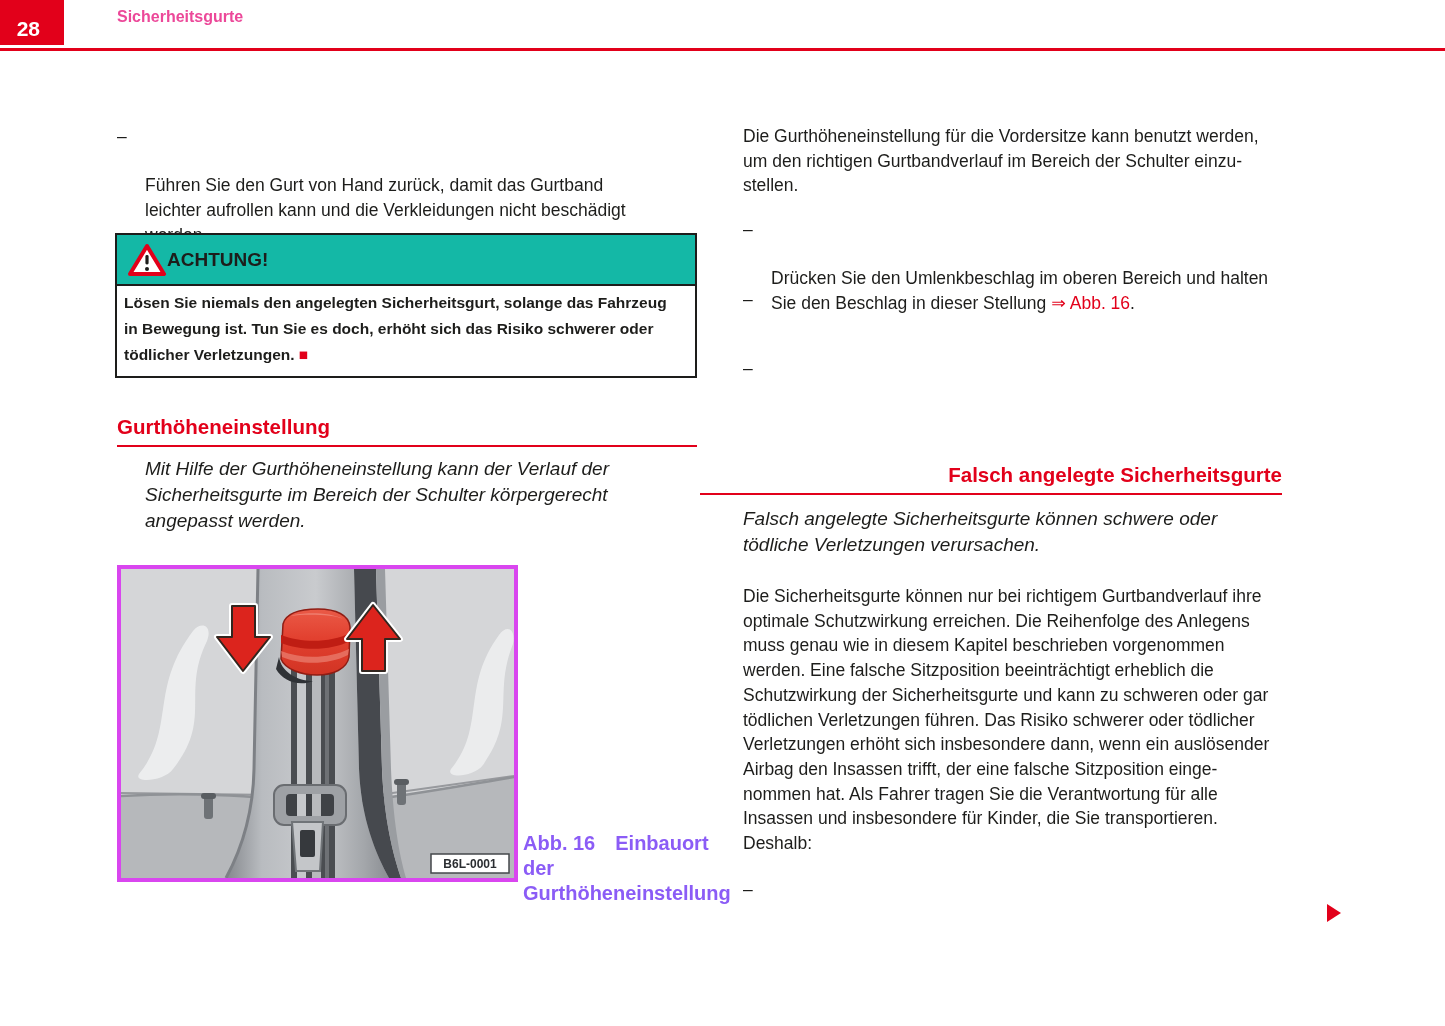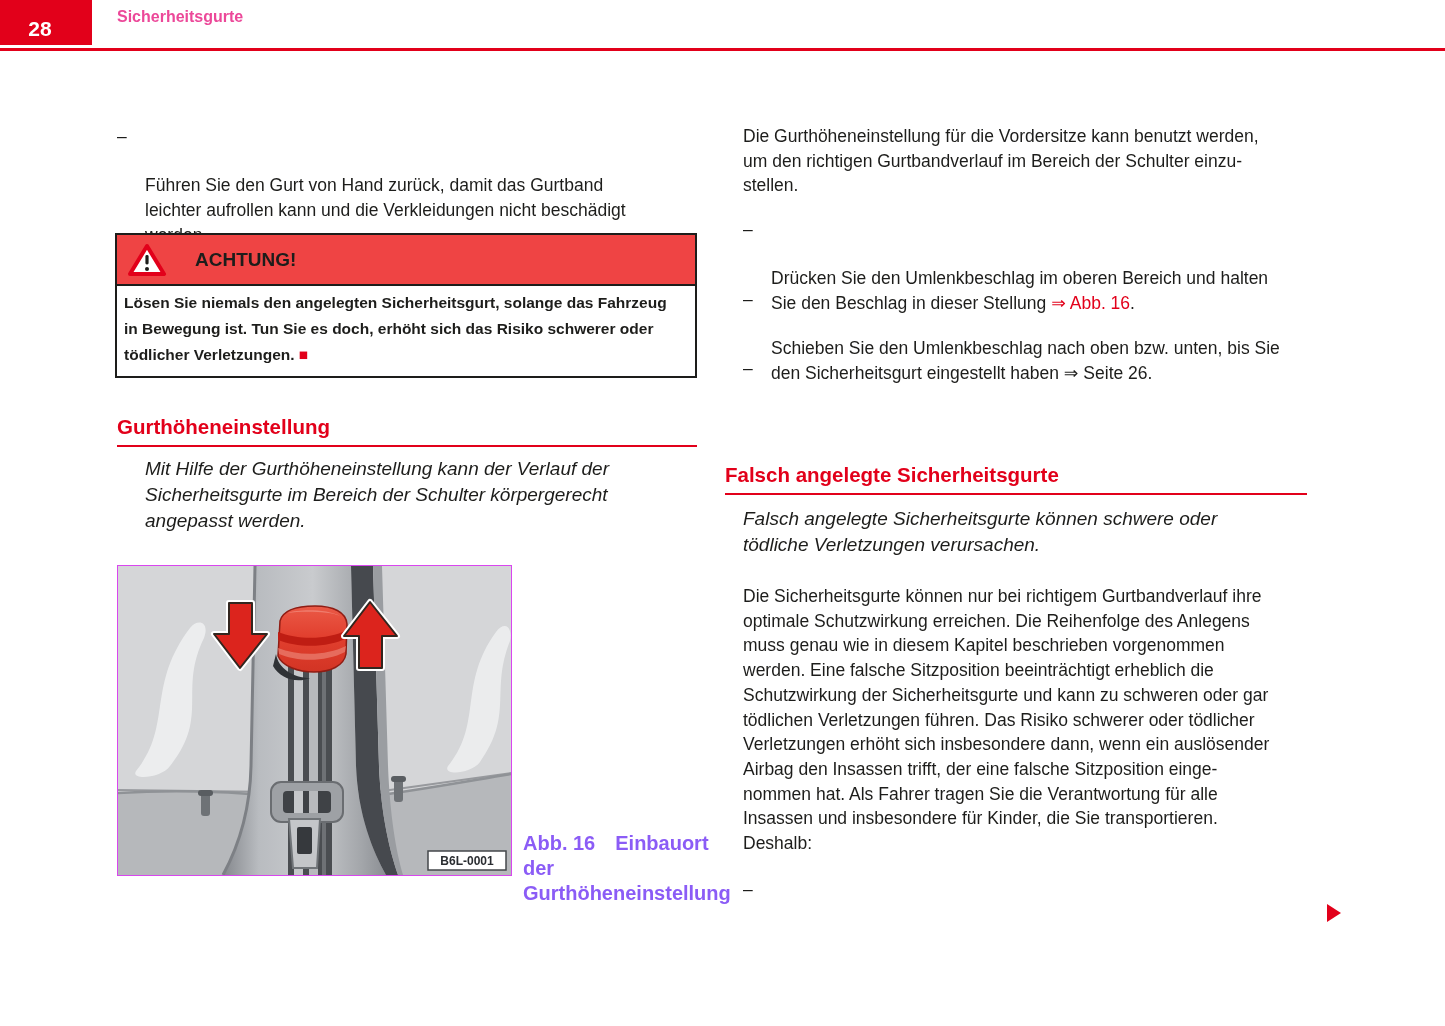--- a/index.html
+++ b/index.html
@@ -1,50 +1,50 @@
 <!DOCTYPE html>
 <html lang="de"><head>
 <meta charset="utf-8">
 <style>
   html,body{margin:0;padding:0;background:#ffffff;}
   .page{position:relative;width:1445px;height:1026px;background:#ffffff;overflow:hidden;
         font-family:"Liberation Sans","DejaVu Sans",sans-serif;color:#1d1d1b;}
 
   
-  .page-num-box{position:absolute;left:0;top:0;width:92px;height:45px;background:#e2001a;
+  .page-num-box{position:absolute;left:0;top:0;width:64px;height:45px;background:#e2001a;
         color:#ffffff;font-size:21px;font-weight:bold;display:flex;align-items:flex-end;
-        justify-content:center;padding:0 12px 4px 0;box-sizing:border-box;}
+        justify-content:flex-end;padding:0 24px 4px 0;box-sizing:border-box;}
   .header-title{position:absolute;left:117px;top:8px;font-size:16px;font-weight:bold;color:#ec4899;}
   .header-rule{position:absolute;left:0;top:48px;width:1445px;height:3px;background:#e2001a;}
 
   
   .body-text{font-size:17.5px;line-height:24.7px;white-space:pre-line;}
   .lead-italic{font-style:italic;font-size:19px;line-height:26px;white-space:pre-line;}
   .bullet{position:absolute;}
   .bullet .dash{position:absolute;left:0;top:0;}
   .bullet .bullet-body{display:block;padding-left:28px;}
   .seg-red{color:#e2001a;}
   .seg-warn-icon{color:#e2001a;font-size:1.2em;line-height:1;}
 
   
   .section-heading{position:absolute;font-size:20.5px;font-weight:bold;color:#e2001a;
         padding-bottom:6px;border-bottom:2px solid #e2001a;box-sizing:border-box;}
 
   
   .warning-box{position:absolute;left:115px;top:233px;width:582px;border:2px solid #1d1d1b;
         box-sizing:border-box;background:#ffffff;}
-  .warning-box-header{display:flex;align-items:center;gap:28px;background:#ef4444;
+  .warning-box-header{display:flex;align-items:center;gap:0;background:#14b8a6;
         border-bottom:2px solid #1d1d1b;padding:7px 10px 6px 10px;}
   .warning-box-title{font-size:19px;font-weight:bold;color:#1d1d1b;}
   .warning-box-body{font-size:15.5px;font-weight:bold;line-height:26px;padding:4px 6px 8px 7px;
         white-space:pre-line;}
 
   
   .figure-frame{position:absolute;left:117px;top:565px;width:393px;height:309px;
-        border:1px solid #d946ef;box-sizing:content-box;}
+        border:4px solid #d946ef;box-sizing:content-box;}
   .figure-caption{position:absolute;left:523px;top:831px;width:190px;color:#8b5cf6;
         font-size:20px;font-weight:bold;line-height:25px;white-space:pre-line;}
 
   
   .cont-triangle{position:absolute;left:1327px;top:904px;width:0;height:0;
         border-left:14px solid #e2001a;border-top:9px solid transparent;border-bottom:9px solid transparent;}
 
   
   .abs{position:absolute;}
 </style>
@@ -182,29 +182,27 @@
 stellen.</div>
 
   <div class="bullet body-text" style="left:743px;top:217px;width:600px;">
     <span class="dash">–</span>
     <span class="bullet-body"><span>Drücken Sie den Umlenkbeschlag im oberen Bereich und halten
 Sie den Beschlag in dieser Stellung </span><span class="seg-red">⇒ Abb. 16</span><span>.</span></span>
   </div>
 
   <div class="bullet body-text" style="left:743px;top:287px;width:600px;">
     <span class="dash">–</span>
-    <span class="bullet-body"><span>Schieben Sie den Umlenkbeschlag nach oben bzw. unten, bis Sie
-den Sicherheitsgurt eingestellt haben ⇒ Seite 26.</span></span>
   </div>
 
   <div class="bullet body-text" style="left:743px;top:356px;width:600px;">
     <span class="dash">–</span>
   </div>
 
-  <div class="section-heading" style="left:725px;top:463px;width:582px;">Falsch angelegte Sicherheitsgurte</div>
+  <div class="section-heading" style="left:700px;top:463px;width:582px;text-align:right;">Falsch angelegte Sicherheitsgurte</div>
 
   <div class="lead-italic abs" style="left:743px;top:506px;width:600px;">Falsch angelegte Sicherheitsgurte können schwere oder
 tödliche Verletzungen verursachen.</div>
 
   <div class="body-text abs" style="left:743px;top:584px;width:610px;">Die Sicherheitsgurte können nur bei richtigem Gurtbandverlauf ihre
 optimale Schutzwirkung erreichen. Die Reihenfolge des Anlegens
 muss genau wie in diesem Kapitel beschrieben vorgenommen
 werden. Eine falsche Sitzposition beeinträchtigt erheblich die
 Schutzwirkung der Sicherheitsgurte und kann zu schweren oder gar
 tödlichen Verletzungen führen. Das Risiko schwerer oder tödlicher

